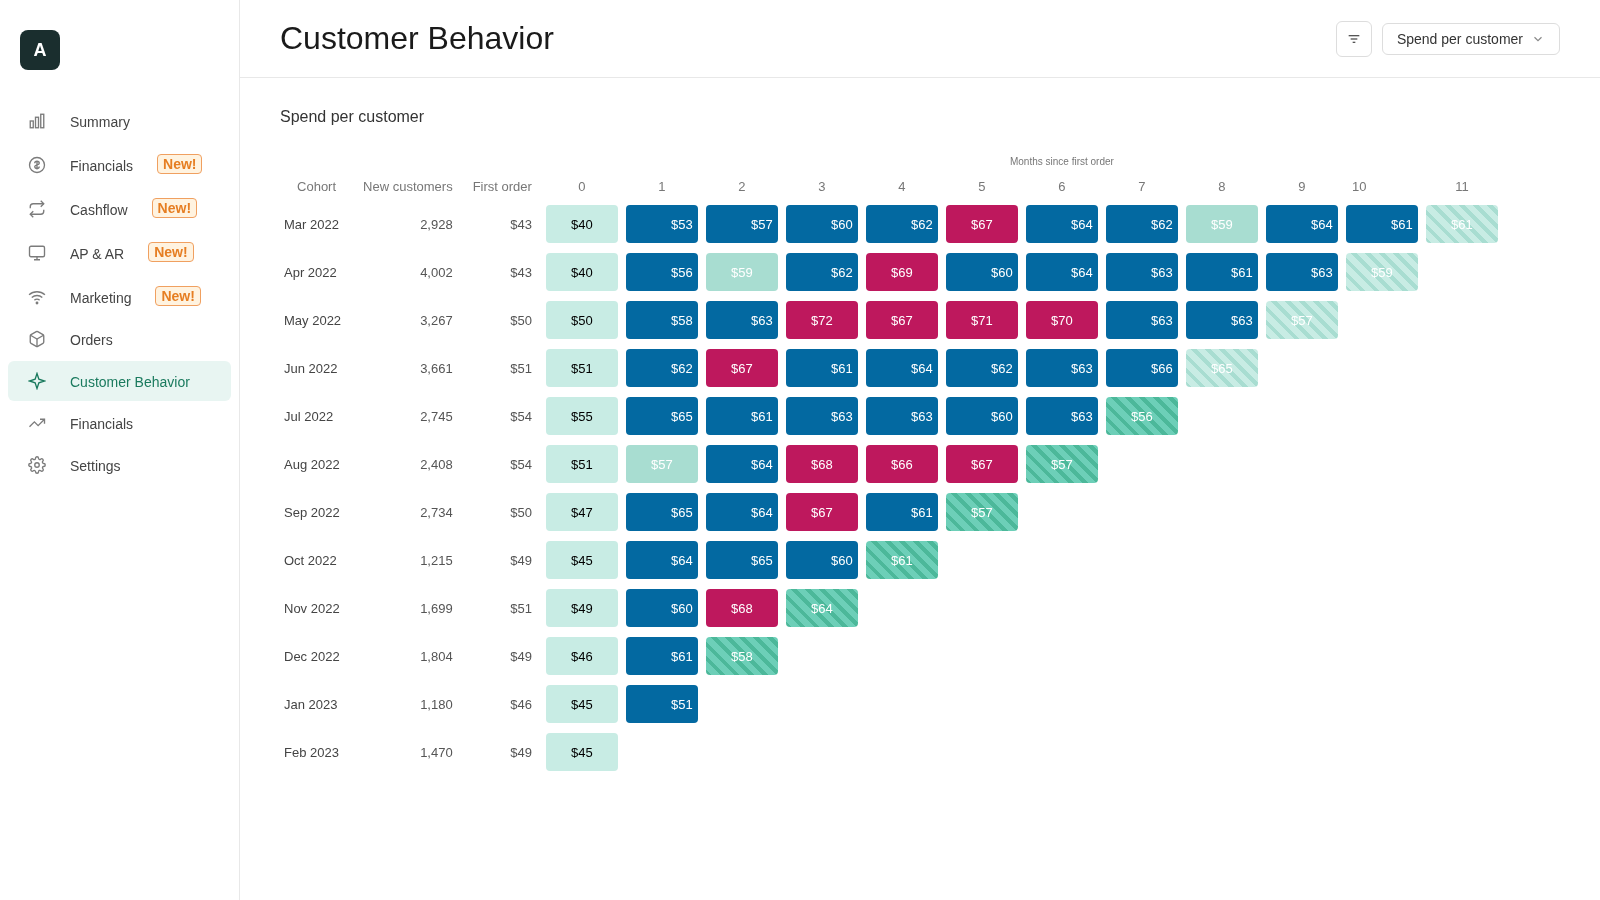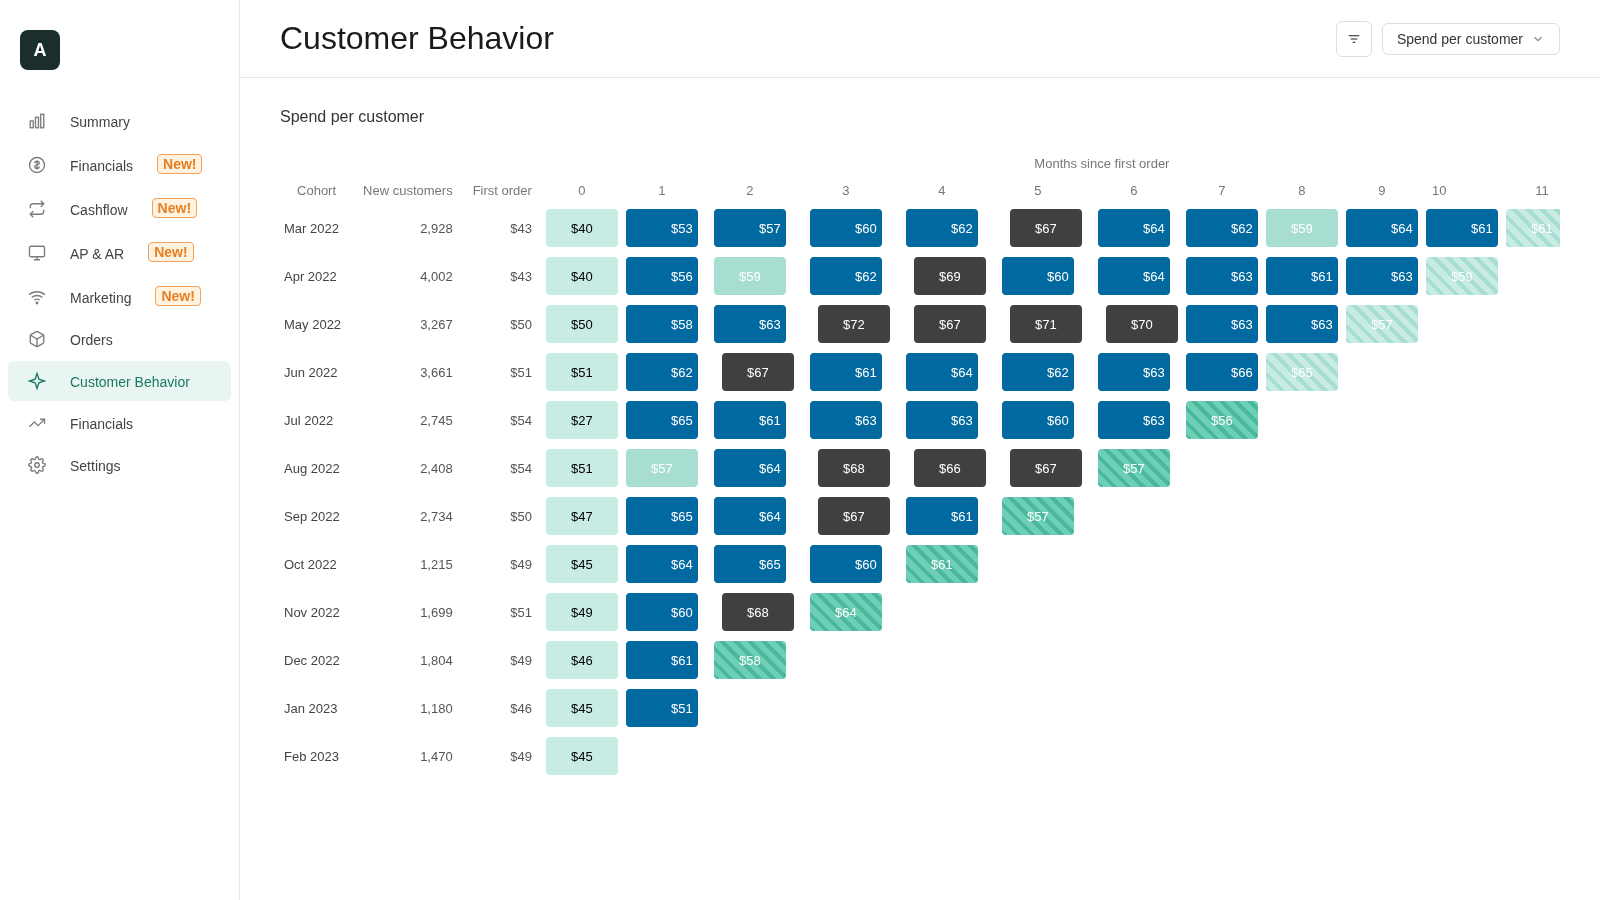--- a/index.html
+++ b/index.html
@@ -140,21 +140,21 @@
       text-align: right;
       padding: 6px 10px;
       white-space: nowrap;
     }
     .cohort-table th.cohort-th {
       text-align: center;
     }
     .months-header {
       text-align: center !important;
       color: #999;
-      font-size: 13px;
+      font-size: 10px;
       padding-bottom: 4px;
     }
     .cohort-table td {
       padding: 5px 4px;
       text-align: center;
       font-size: 13px;
     }
     .cohort-table td.cohort-name {
       text-align: left;
       color: #444;
@@ -175,21 +175,21 @@
       justify-content: center;
       width: 72px;
       height: 38px;
       border-radius: 4px;
       font-size: 13px;
       font-weight: 500;
       color: #fff;
     }
     .cell-box.light { background: #a8ddd1; }
     .cell-box.mid { background: #0369a1; padding-left: 40px; }
-    .cell-box.dark { background: #404040; margin-left: 16px; }
+    .cell-box.dark { background: #be185d; }
     .cell-box.base { background: #c8ece4; color: #000000; }
     .cell-box.stripe {
       background:
         repeating-linear-gradient(
           45deg,
           #a8ddd1,
           #a8ddd1 4px,
           #c8ece4 4px,
           #c8ece4 10px
         );
@@ -413,21 +413,21 @@
               <td><div class="cell-box mid">$66</div></td>
               <td><div class="cell-box stripe">$65</div></td>
               <td></td>
               <td></td>
               <td></td>
             </tr>
             <tr>
               <td class="cohort-name">Jul 2022</td>
               <td class="num-cell">2,745</td>
               <td class="num-cell">$54</td>
-              <td><div class="cell-box base">$27</div></td>
+              <td><div class="cell-box base">$55</div></td>
               <td><div class="cell-box mid">$65</div></td>
               <td><div class="cell-box mid">$61</div></td>
               <td><div class="cell-box mid">$63</div></td>
               <td><div class="cell-box mid">$63</div></td>
               <td><div class="cell-box mid">$60</div></td>
               <td><div class="cell-box mid">$63</div></td>
               <td><div class="cell-box stripe-mid">$56</div></td>
               <td></td>
               <td></td>
               <td></td>

